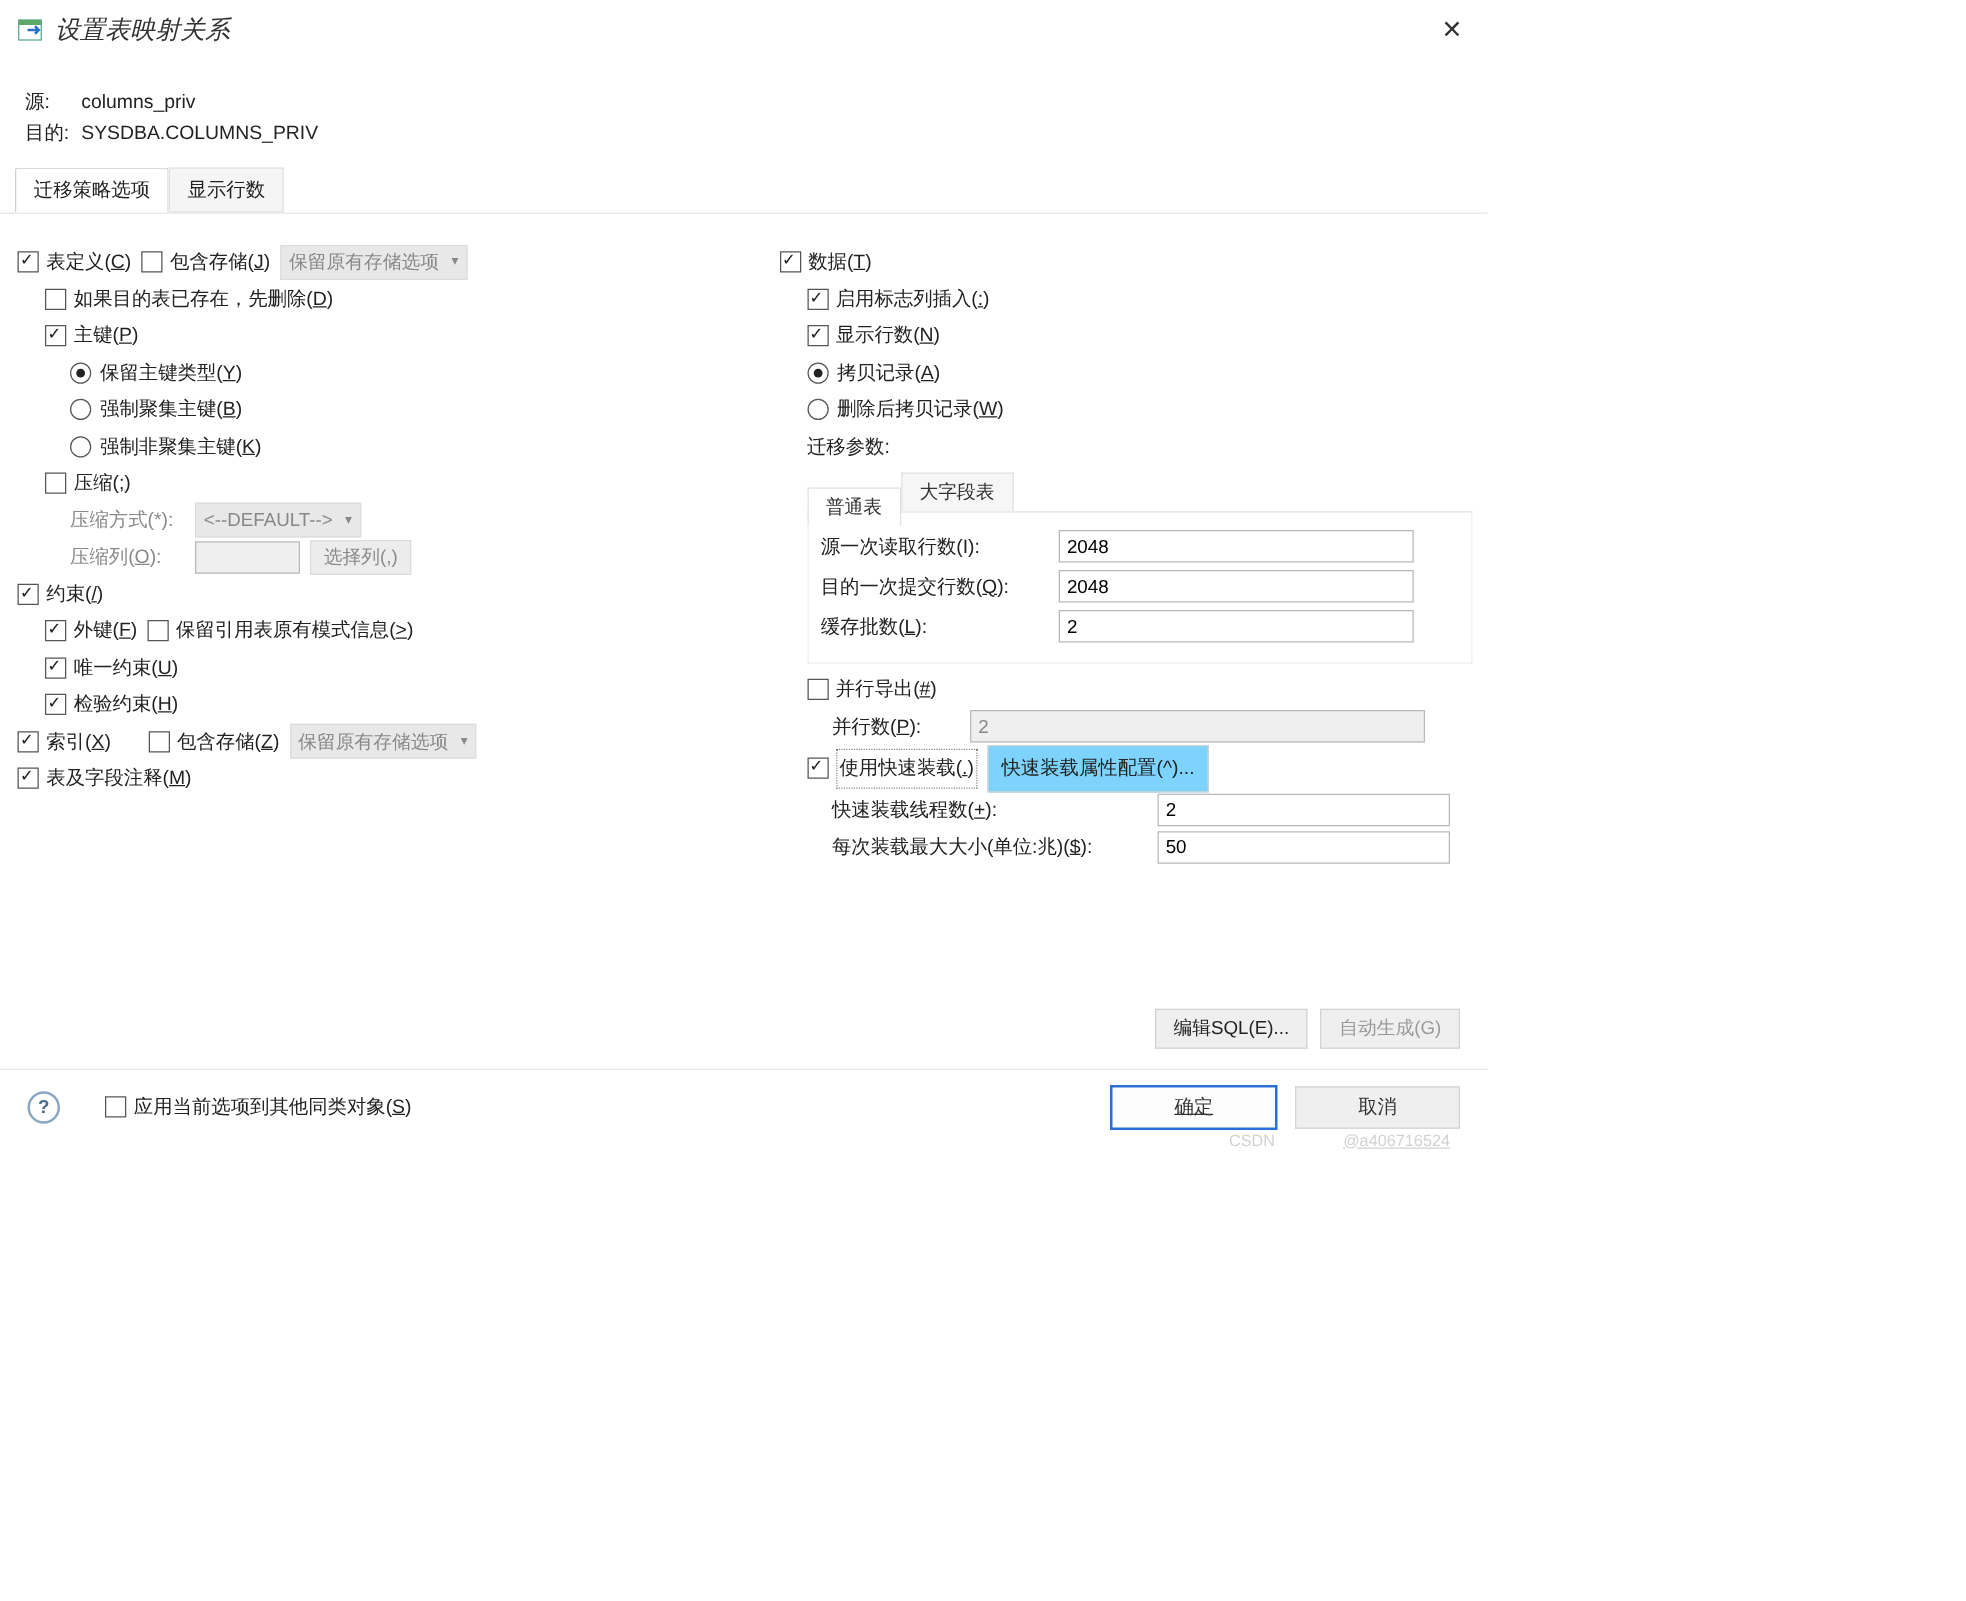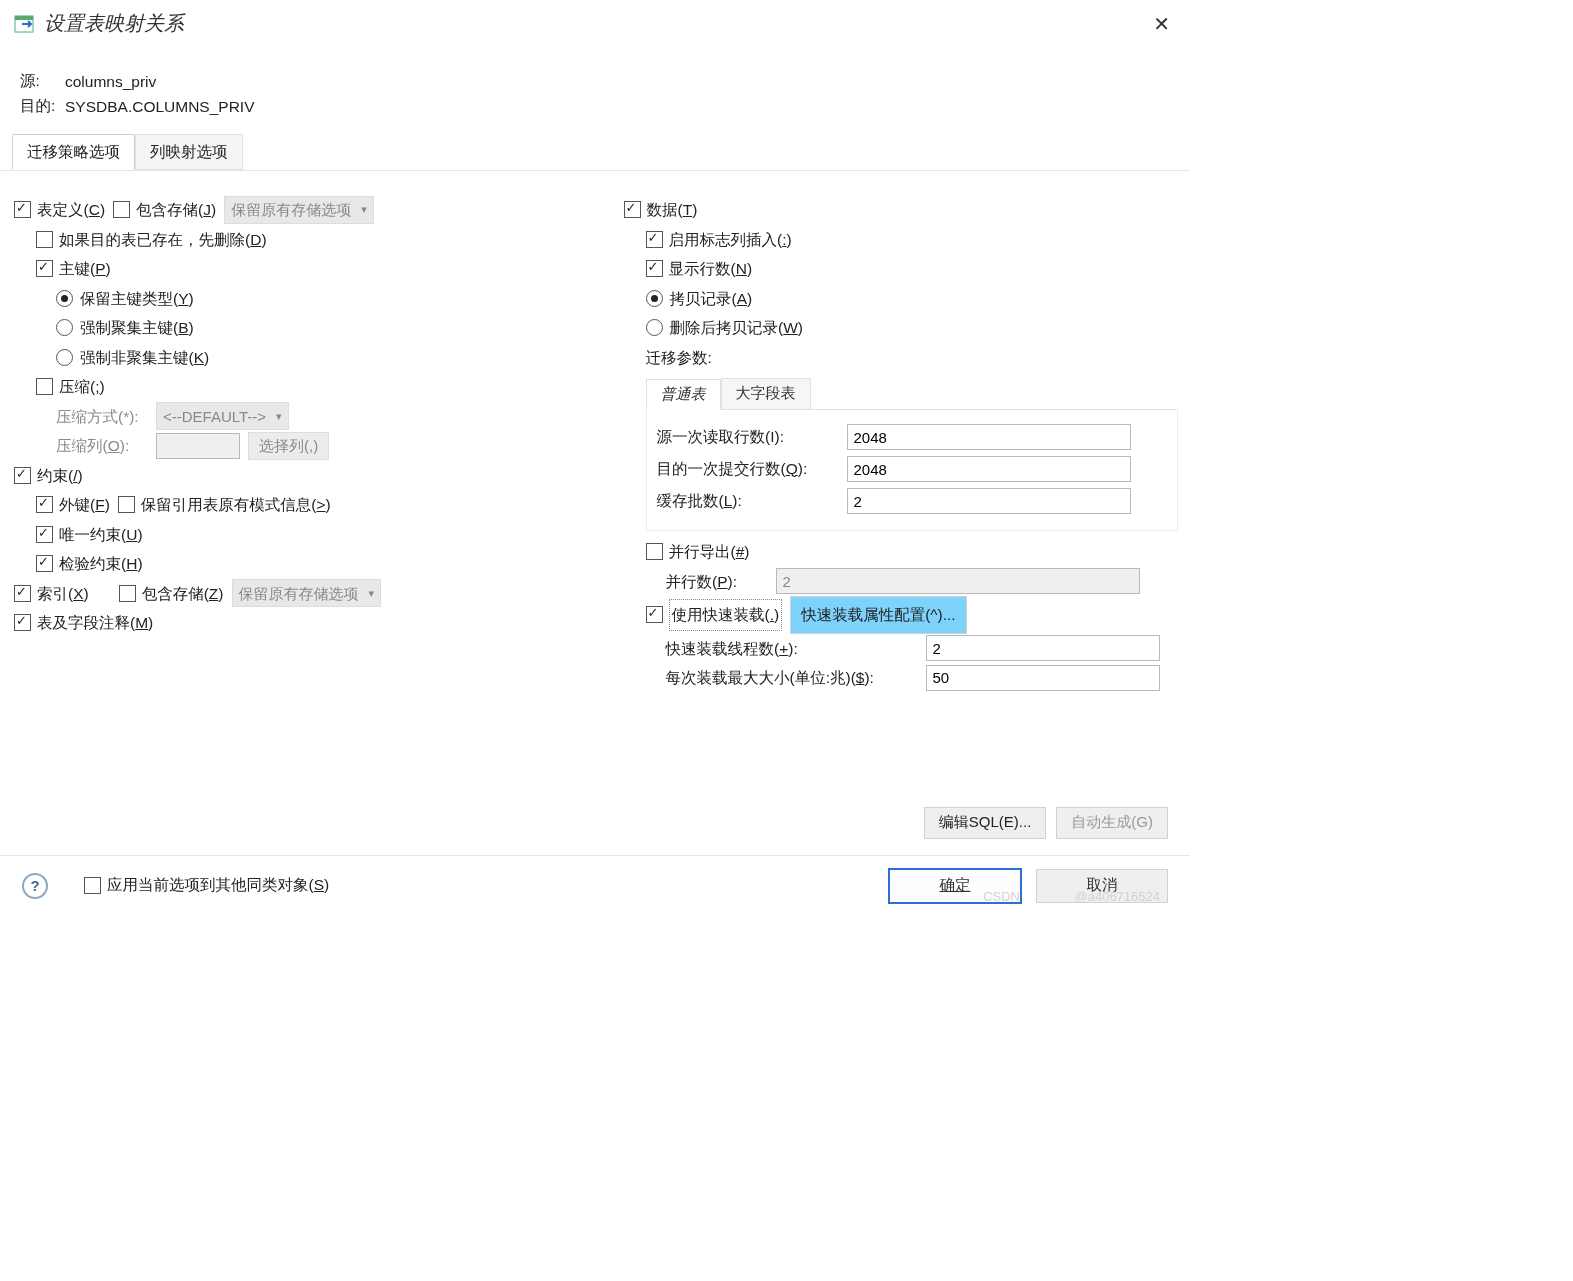--- a/index.html
+++ b/index.html
@@ -29,38 +29,38 @@
   .lbl-t{cursor:default;}
   .under{text-decoration:underline;}
   .combo{background:#e8e8e8;border:1px solid #dcdcdc;height:26px;display:inline-flex;align-items:center;padding:0 6px;color:#333;font-size:15px;}
   .combo .caret{margin-left:10px;color:#888;font-size:11px;}
   .combo.dis{color:#888;}
   .btn-s{background:#ececec;border:1px solid #dcdcdc;height:26px;padding:0 10px;display:inline-flex;align-items:center;color:#333;font-size:15px;cursor:pointer;}
   .btn-s.dis{color:#8a8a8a;cursor:default;}
   .disabled{color:#8a8a8a;}
   .subtabs{display:flex;margin:6px 0 0 0;border-bottom:1px solid #e1e1e1;}
   .subtab{padding:5px 14px;border:1px solid #e1e1e1;border-bottom:none;background:#f6f6f6;cursor:pointer;font-size:15px;color:#333;margin-right:0;}
-  .subtab.active{background:#fff;border-bottom:1px solid #fff;position:relative;top:1px;font-style:italic;}
+  .subtab.active{background:#fff;border-bottom:1px solid #fff;position:relative;top:12px;}
   .parambox{border:1px solid #eee;border-top:none;padding:8px 10px 10px 10px;}
   .prow{display:flex;align-items:center;margin:6px 0;}
   .prow .pl{flex:0 0 190px;}
   .txt{border:1px solid #b9b9b9;height:24px;padding:0 6px;font-size:15px;width:270px;}
   .txt.dis{background:#efefef;color:#888;}
   .inlinebtn{background:#7dd3fc;border:1px solid #d2d2d2;padding:3px 10px;margin-left:8px;cursor:pointer;}
   .footer-top{display:flex;justify-content:flex-end;padding:14px 22px 10px 22px;gap:10px;}
   .push{background:#efefef;border:1px solid #d2d2d2;height:30px;padding:0 14px;font-size:15px;cursor:pointer;display:inline-flex;align-items:center;}
   .push.dis{color:#9a9a9a;cursor:default;}
   .hr{border:none;border-top:1px solid #e7e7e7;margin:6px 0 0 0;}
   .footer{display:flex;align-items:center;padding:12px 22px 0 22px;}
   .help{width:22px;height:22px;border:2px solid #8aa8c4;border-radius:50%;display:inline-flex;align-items:center;justify-content:center;color:#4a6a8a;font-weight:bold;font-size:15px;cursor:pointer;margin-right:36px;}
   .footer .sp{flex:1;}
   .mainbtn{width:130px;height:32px;display:inline-flex;align-items:center;justify-content:center;font-size:15.5px;cursor:pointer;margin-left:14px;}
   .ok{background:#fdfdfd;border:2px solid #2a6fd6;color:#333;text-decoration:underline;}
   .cancel{background:#efefef;border:1px solid #d2d2d2;color:#333;}
-  .watermark{position:absolute;bottom:20px;font-size:13px;color:#d2d2d2;}
+  .watermark{position:absolute;bottom:4px;font-size:13px;color:#d2d2d2;}
   .wm1{right:170px;}
   .wm2{right:30px;text-decoration:underline;}
   .rel{position:relative;}
 </style>
 </head>
 <body>
 
 <div class="window rel">
 
   <div class="titlebar">
@@ -82,21 +82,21 @@
     <span class="lbl">源:</span>
     <span class="val">columns_priv</span>
   </div>
   <div class="hdrrow">
     <span class="lbl">目的:</span>
     <span class="val">SYSDBA.COLUMNS_PRIV</span>
   </div>
 
   <div class="tabs">
     <div class="tab active">迁移策略选项</div>
-    <div class="tab">列映射选项</div>
+    <div class="tab">显示行数</div>
   </div>
 
   <div class="body">
 
     <div class="col">
 
       <div class="row">
         <span class="ck checked"></span>
         <span class="lbl-t"><span>表定义(</span><span class="under">C</span><span>)</span></span>
         <span style="width:8px"></span>

